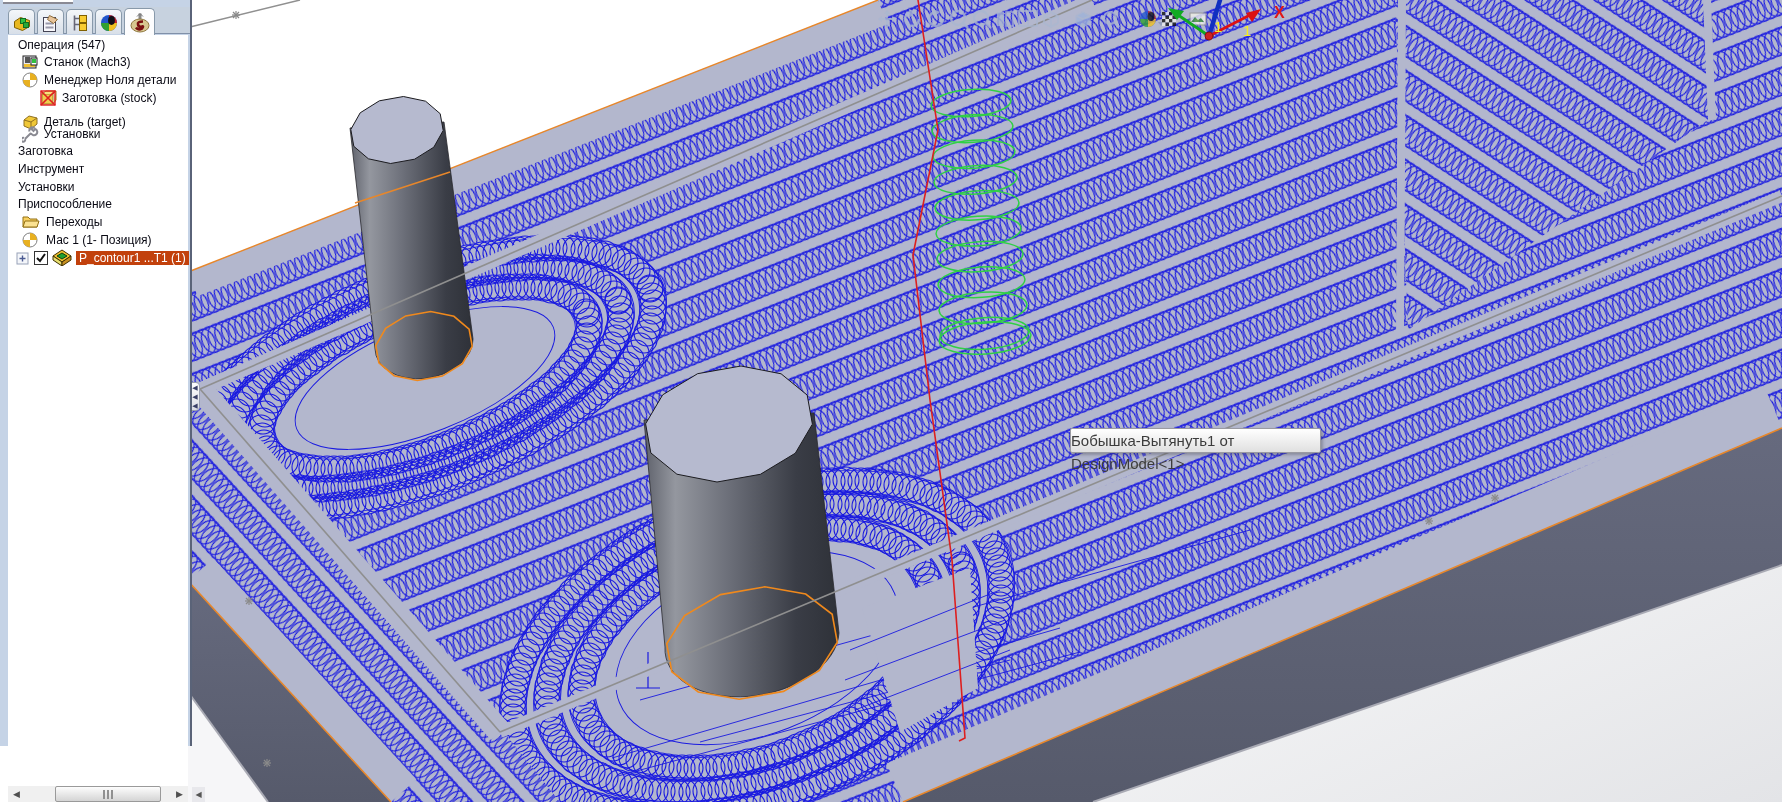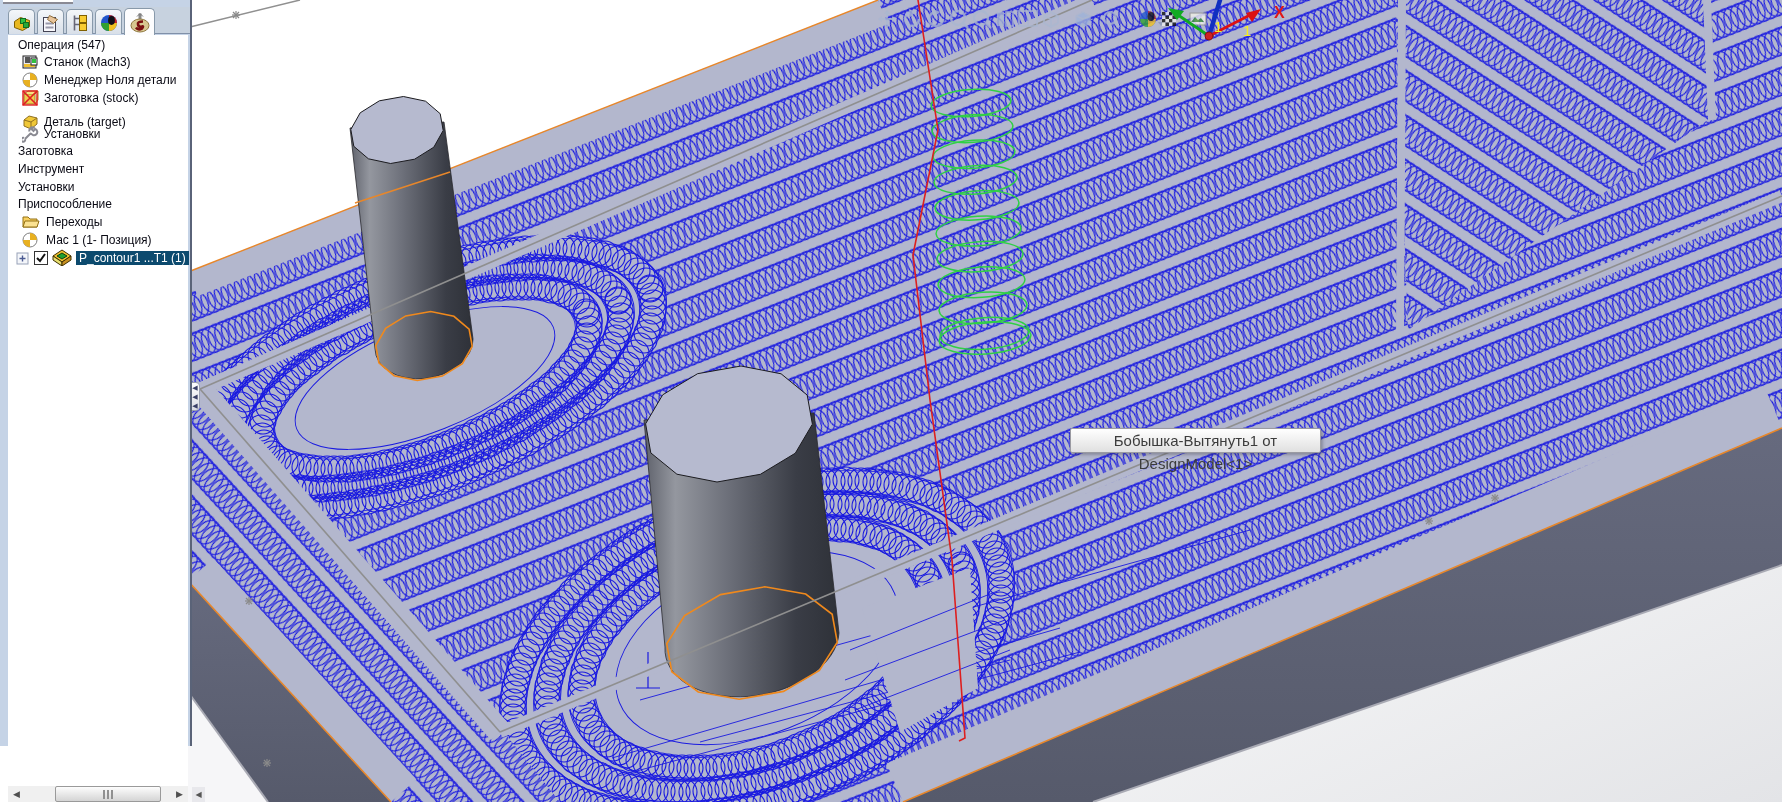--- a/index.html
+++ b/index.html
@@ -6,26 +6,26 @@
 #view{position:absolute;left:0;top:0}
 #panel{position:absolute;left:0;top:0;width:192px;height:746px;background:#c5d3e6;border-right:2px solid #5a6378}
 #topstrip{position:absolute;left:3px;top:0;width:70px;height:4px;background:#fff;border-bottom:2px solid #8a8a94}
 #tabbar{position:absolute;left:8px;top:7px;width:182px;height:27px;background:#c7d2df;border-bottom:1px solid #8090a8}
 .tab{position:absolute;top:2px;width:27px;height:25px;background:linear-gradient(#f4f7fa,#d8dfe8);border:1px solid #8899aa;border-bottom:none;border-radius:5px 5px 0 0}
 .tab.active{background:#fdfdfe;height:27px;top:1px;width:31px}
 .tab svg{position:absolute;left:50%;top:55%;transform:translate(-50%,-50%)}
 #tree{position:absolute;left:8px;top:35px;width:180px;height:751px;background:#fff}
 .row{position:absolute;left:0;height:17px;font-size:12px;color:#0a0a14;white-space:nowrap}
 .row .ic{position:absolute;top:0}
-.sel{background:#0c4a6e;color:#fff;padding:0 3px}
+.sel{background:#c2410c;color:#fff;padding:0 3px}
 #hscroll{position:absolute;left:8px;top:786px;width:180px;height:16px;background:#f0f0f0}
 .sbtn{position:absolute;top:0;width:17px;height:16px;background:#f0f0f0;color:#505050;font-size:9px;line-height:16px;text-align:center}
 #thumb{position:absolute;left:47px;top:0;width:106px;height:16px;background:linear-gradient(#fdfdfd,#d4d4d4);border:1px solid #9a9a9a;border-radius:2px}
 #thumb:before{content:"";position:absolute;left:47px;top:3px;width:2px;height:9px;background:#909090;box-shadow:4px 0 0 #909090,8px 0 0 #909090}
-#tooltip{position:absolute;left:1070px;top:428px;width:251px;height:25px;background:linear-gradient(#ffffff,#e0e0e0);border:1px solid #9a9aa2;border-radius:2px;box-shadow:2px 2px 3px rgba(60,60,70,.35);font-size:15px;color:#3c3c3c;text-align:center;line-height:23px}
+#tooltip{position:absolute;left:1070px;top:428px;width:251px;height:25px;background:linear-gradient(#ffffff,#e0e0e0);border:1px solid #9a9aa2;border-radius:2px;box-shadow:2px 2px 3px rgba(60,60,70,.35);font-size:15px;color:#3c3c3c;line-height:23px}
 #splitter{position:absolute;left:190px;top:382px;width:10px;height:29px;background:linear-gradient(#fdfdfd,#dcdce4);border:1px solid #9aA0b0;border-radius:0 4px 4px 0;font-size:7px;color:#3a3f66;line-height:9px;text-align:center}
 #vscorner{position:absolute;left:192px;top:787px;width:13px;height:15px;background:#e8e8ec;color:#555;font-size:8px;line-height:15px;text-align:center}
 </style></head><body>
 <div id="root">
   <div id="view"><svg width="1782" height="802" viewBox="0 0 1782 802" xmlns="http://www.w3.org/2000/svg">
         <defs>
           <linearGradient id="bg" x1="0" y1="0" x2="1" y2="1">
             <stop offset="0.55" stop-color="#ffffff"></stop>
             <stop offset="1" stop-color="#e3e4e7"></stop>
           </linearGradient>
@@ -1164,21 +1164,21 @@
               <rect x="2" y="10" width="11" height="3" fill="#f0c030"></rect>
               <rect x="9" y="4" width="6" height="7" fill="#fff" stroke="#222"></rect>
               <rect x="10" y="5" width="4" height="4" fill="#30c040"></rect>
               <rect x="3" y="3" width="5" height="6" fill="#555"></rect>
             </svg></span>Станок (Mach3)</div>
       <div class="row" style="top:38px;left:36px"><span class="ic" style="left:-22px;top:-1px"><svg width="17" height="17">
               <circle cx="8" cy="8" r="7" fill="#fff" stroke="#808080"></circle>
               <path d="M8 1 A7 7 0 0 1 15 8 L8 8 Z" fill="#e8b020"></path>
               <path d="M8 15 A7 7 0 0 1 1 8 L8 8 Z" fill="#e8b020"></path>
             </svg></span>Менеджер Ноля детали</div>
-      <div class="row" style="top:56px;left:36px"><span class="ic" style="left:-22px;top:-1px"><svg width="17" height="17">
+      <div class="row" style="top:56px;left:54px"><span class="ic" style="left:-22px;top:-1px"><svg width="17" height="17">
               <rect x="2" y="4" width="11" height="10" fill="#f0cc50" stroke="#a08020"></rect>
               <path d="M2 4 L6 1 L16 1 L13 4 M16 1 L16 10 L13 14" fill="#f8e080" stroke="#a08020"></path>
               <path d="M1 15 L15 1 M1 1 L15 15" stroke="#e02020" stroke-width="1.6"></path>
               <rect x="1" y="1" width="14" height="14" fill="none" stroke="#e02020" stroke-width="1.4"></rect>
             </svg></span>Заготовка (stock)</div>
       <div class="row" style="top:80px;left:36px"><span class="ic" style="left:-22px;top:-1px"><svg width="17" height="17">
               <path d="M2 6 L7 2 L15 4 L15 10 L9 15 L2 12 Z" fill="#f0c838" stroke="#907020"></path>
               <path d="M2 6 L9 8 L15 4 M9 8 L9 15" fill="none" stroke="#907020"></path>
             </svg></span>Деталь (target)</div>
       <div class="row" style="top:92px;left:36px"><span class="ic" style="left:-22px;top:-1px"><svg width="17" height="17">

